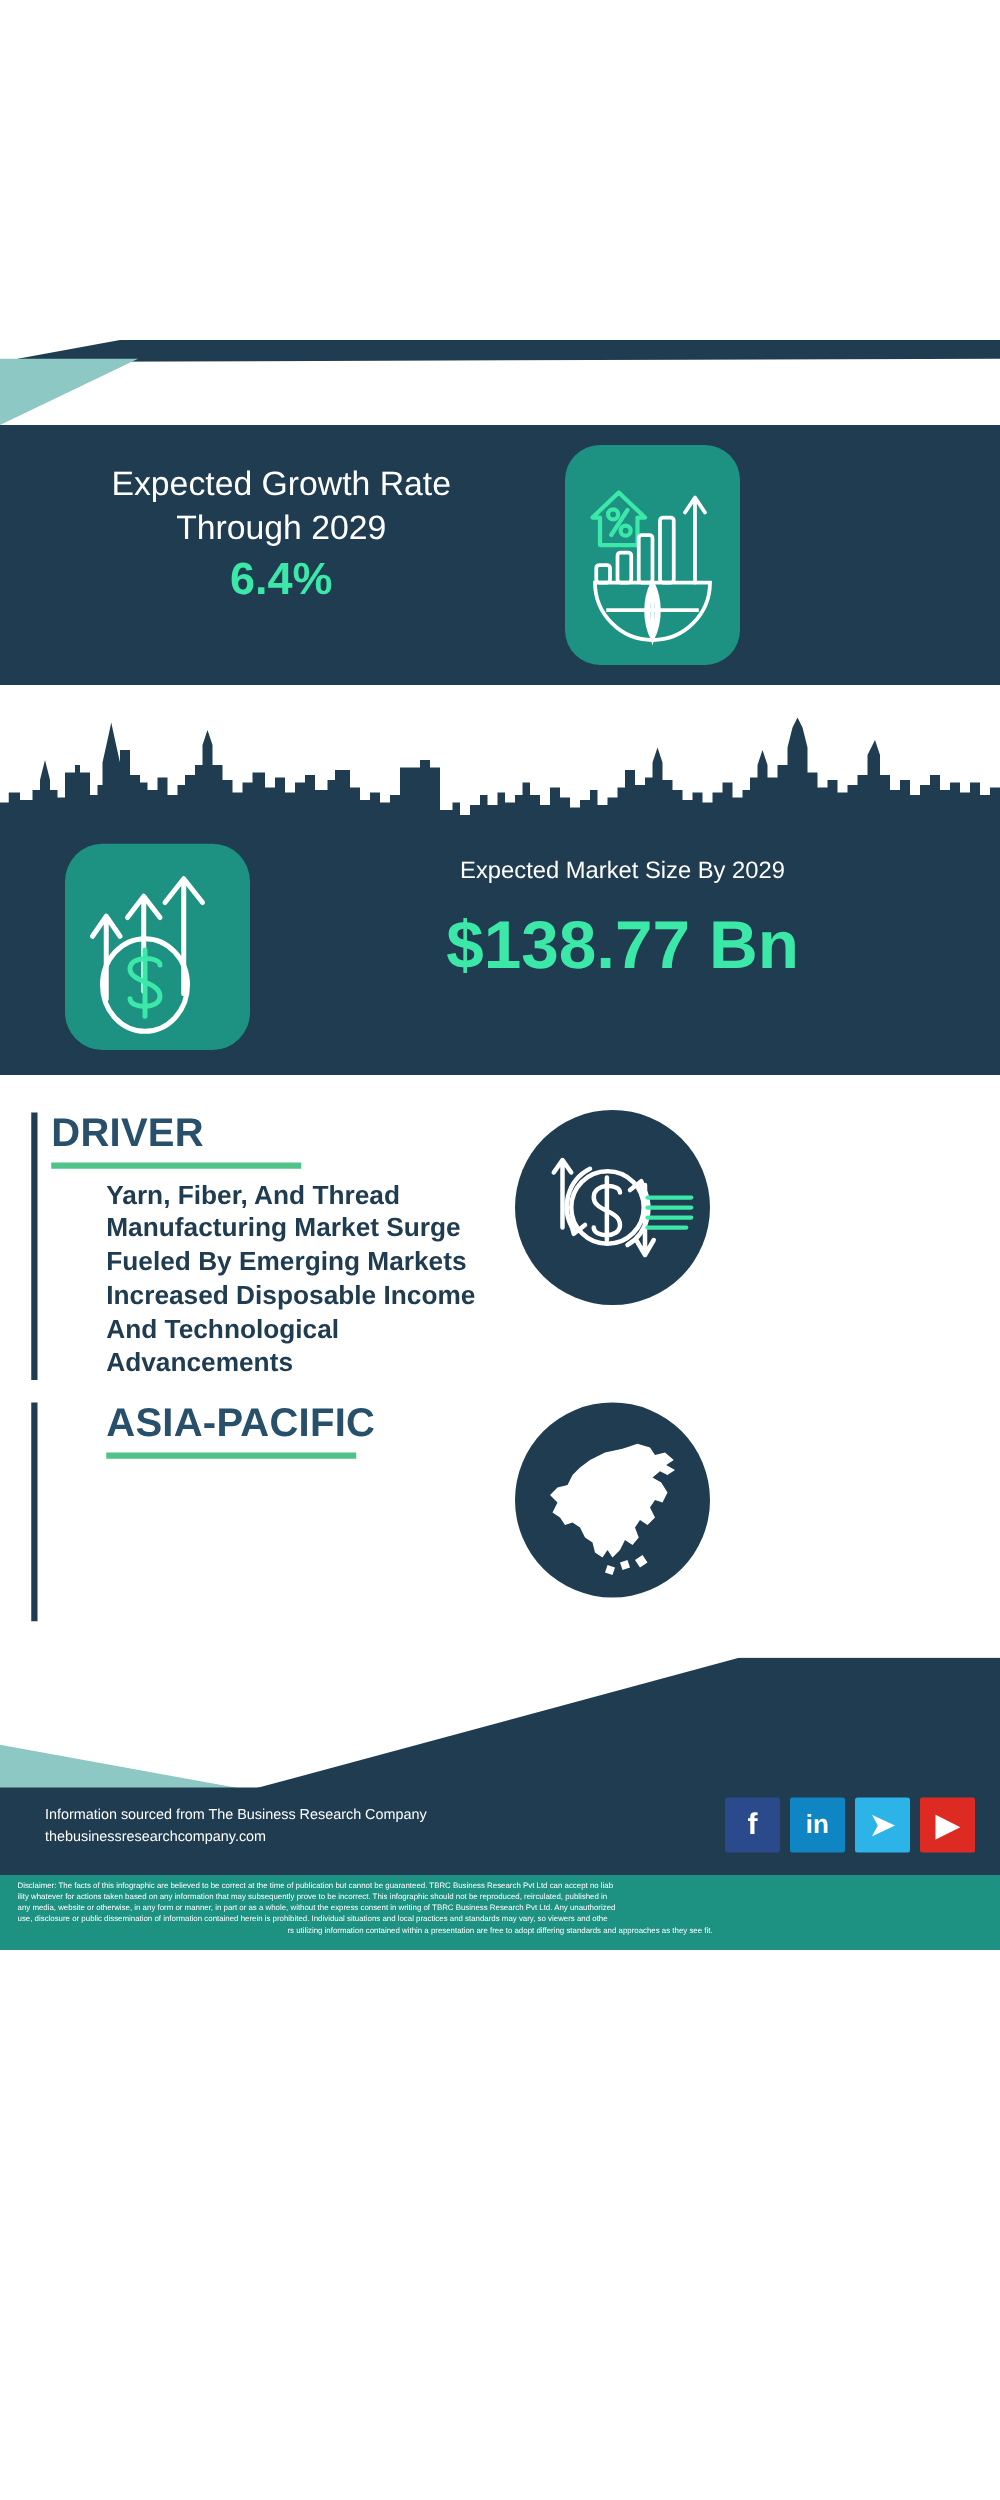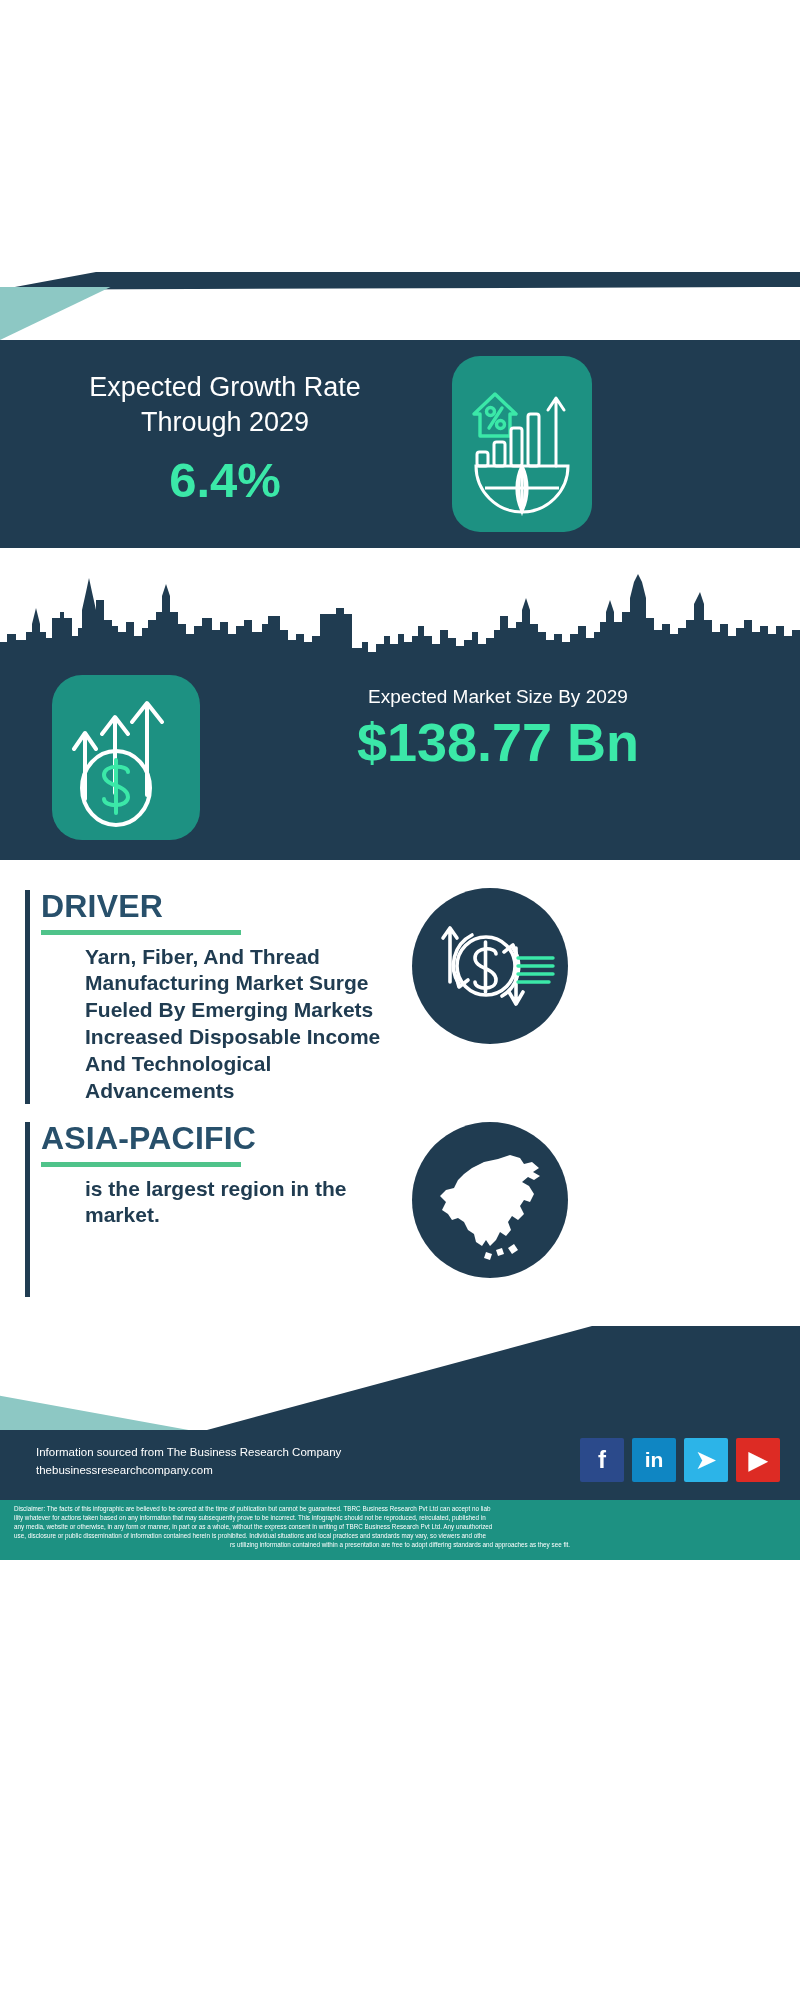--- a/index.html
+++ b/index.html
@@ -68,22 +68,22 @@
   }
   .growth-text {
     position: absolute; left: 40px; top: 30px;
     width: 370px; text-align: center;
   }
   .growth-label {
     color: #ffffff; font-size: 27px; line-height: 1.3;
     font-weight: normal;
   }
   .growth-value {
-    color: #3be8a8; font-size: 49px; font-weight: bold;
-    margin-top: 15px; line-height: 1.05;
+    color: #3be8a8; font-size: 36px; font-weight: bold;
+    margin-top: 4px; line-height: 1.05;
   }
   .growth-icon-box {
     position: absolute; left: 452px; top: 16px;
     width: 140px; height: 176px;
     background: #1d9182;
     border-radius: 28px;
   }
 
   
   .skyline-wrap {
@@ -105,21 +105,21 @@
   }
   .market-text {
     position: absolute; left: 228px; top: 137px;
     width: 540px; text-align: center;
   }
   .market-label {
     color: #ffffff; font-size: 19px; line-height: 1.28;
   }
   .market-value {
     color: #3be8a8; font-size: 54px; font-weight: bold;
-    line-height: 1.1; margin-top: 4px;
+    line-height: 1.1; margin-top: 18px;
   }
 
   
   .content {
     position: absolute; top: 860px; left: 0;
     width: 636px; height: 480px;
     background: #ffffff;
   }
   .block { position: absolute; }
   .block-bar {
@@ -137,21 +137,21 @@
   .block-body {
     color: #203c51; font-size: 21px; font-weight: bold;
     line-height: 1.28;
     margin-left: 44px;
   }
 
   .driver-block { left: 25px; top: 30px; width: 400px; }
   .driver-block .block-bar { height: 214px; }
   .driver-inner { padding-left: 16px; }
 
-  .region-block { left: 25px; top: 262px; width: 400px; }
+  .region-block { left: 25px; top: 262px; width: 400px; padding-left: 44px; }
   .region-block .block-bar { height: 175px; }
   .region-inner { padding-left: 16px; }
 
   .circle-icon {
     position: absolute;
     width: 156px; height: 156px;
     border-radius: 50%;
     background: #203c51;
   }
   .driver-circle { left: 412px; top: 28px; }
@@ -330,21 +330,20 @@
           <line x1="106" y1="94" x2="137" y2="94"></line>
         </g>
       </svg>
     </div>
 
     <div class="block region-block">
       <div class="block-bar"></div>
       <div class="region-inner">
         <div class="block-title">ASIA-PACIFIC</div>
         <div class="block-rule"></div>
-        <div class="block-body">is the largest region in the market.</div>
       </div>
     </div>
 
     <div class="circle-icon region-circle">
       <svg width="156" height="156" viewBox="0 0 156 156">
         <path fill="#ffffff" d="M60 46 L72 40 L86 37 L98 33 L108 36 L112 42 L120 40 L127 46 L121 50 L128 54 L122 58 L116 55 L110 60 L117 64 L122 72 L118 80 L112 78 L108 84 L112 92 L106 98 L100 94 L96 100 L99 108 L94 114 L88 110 L84 118 L78 124 L74 118 L70 124 L64 120 L62 112 L56 108 L52 100 L46 96 L40 98 L36 92 L30 88 L34 80 L28 74 L34 68 L42 66 L46 58 L52 52 Z"></path>
         <path fill="#ffffff" d="M96 126 L102 122 L106 128 L100 132 Z"></path>
         <path fill="#ffffff" d="M84 128 L90 126 L92 132 L86 134 Z"></path>
         <path fill="#ffffff" d="M74 130 L80 132 L78 138 L72 136 Z"></path>
       </svg>

